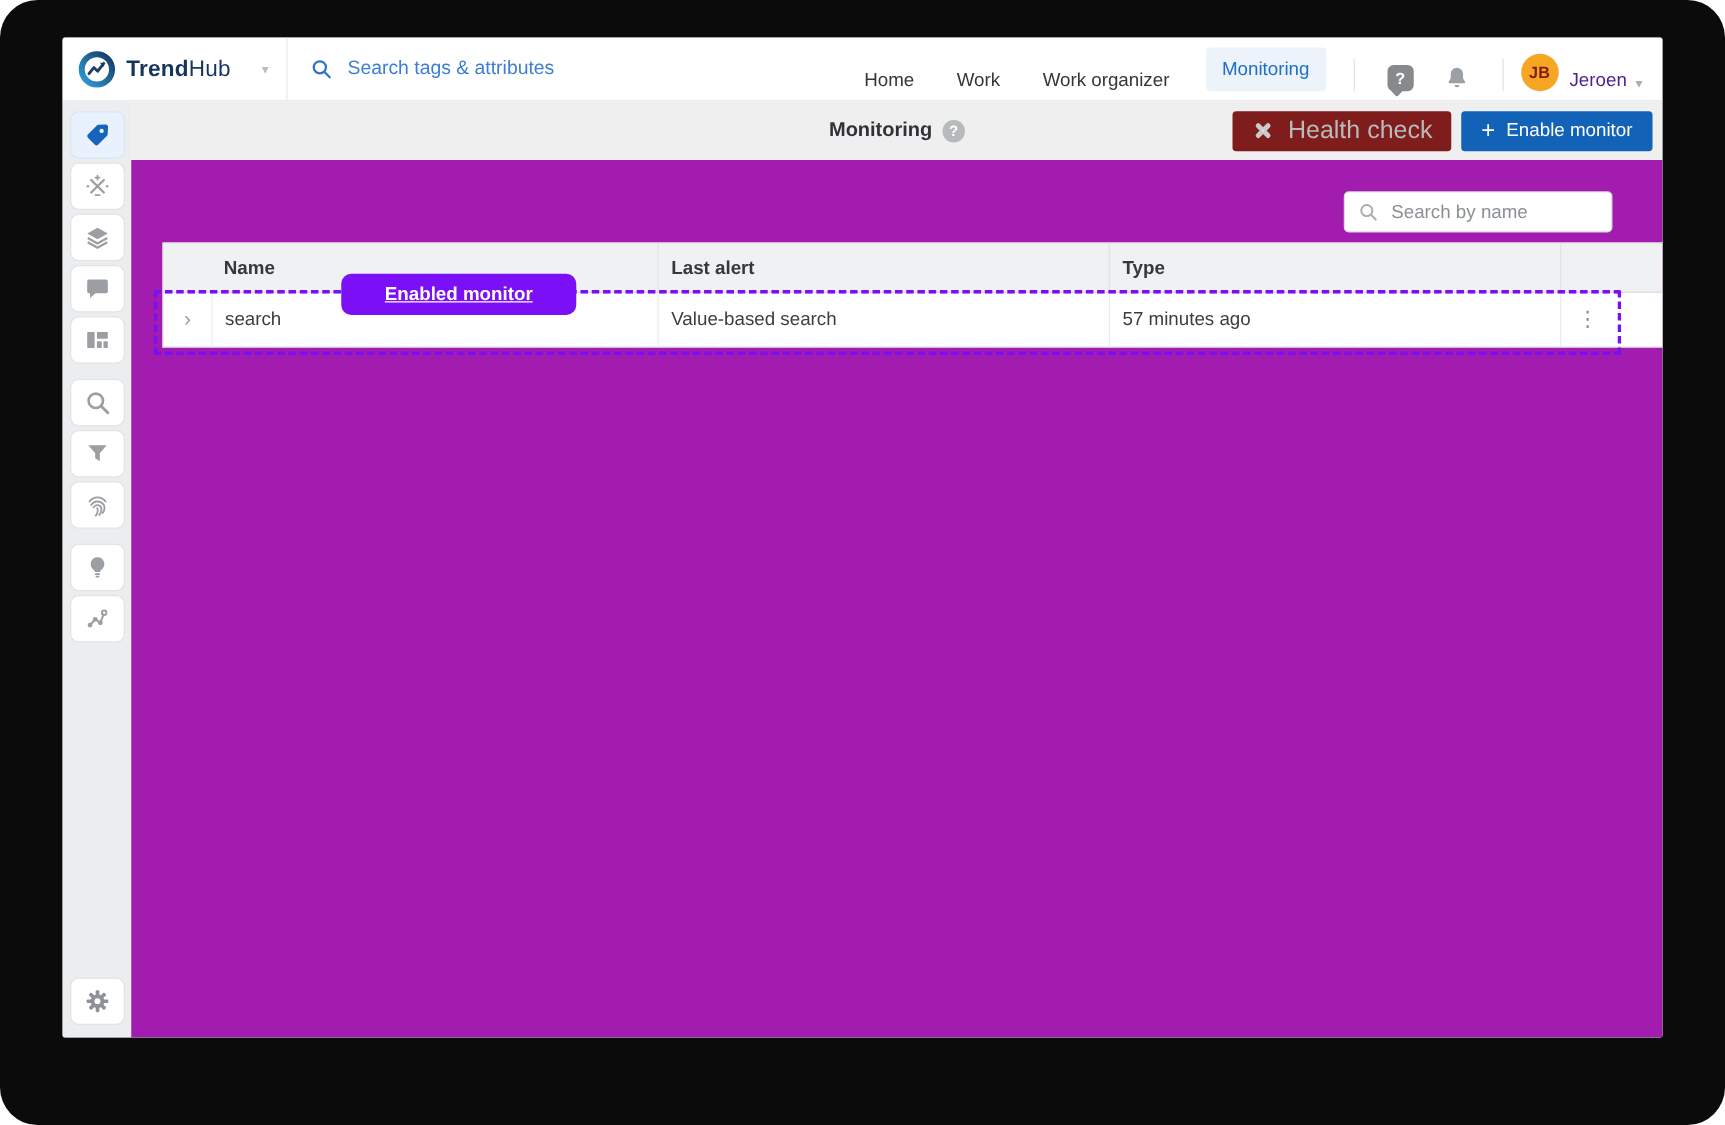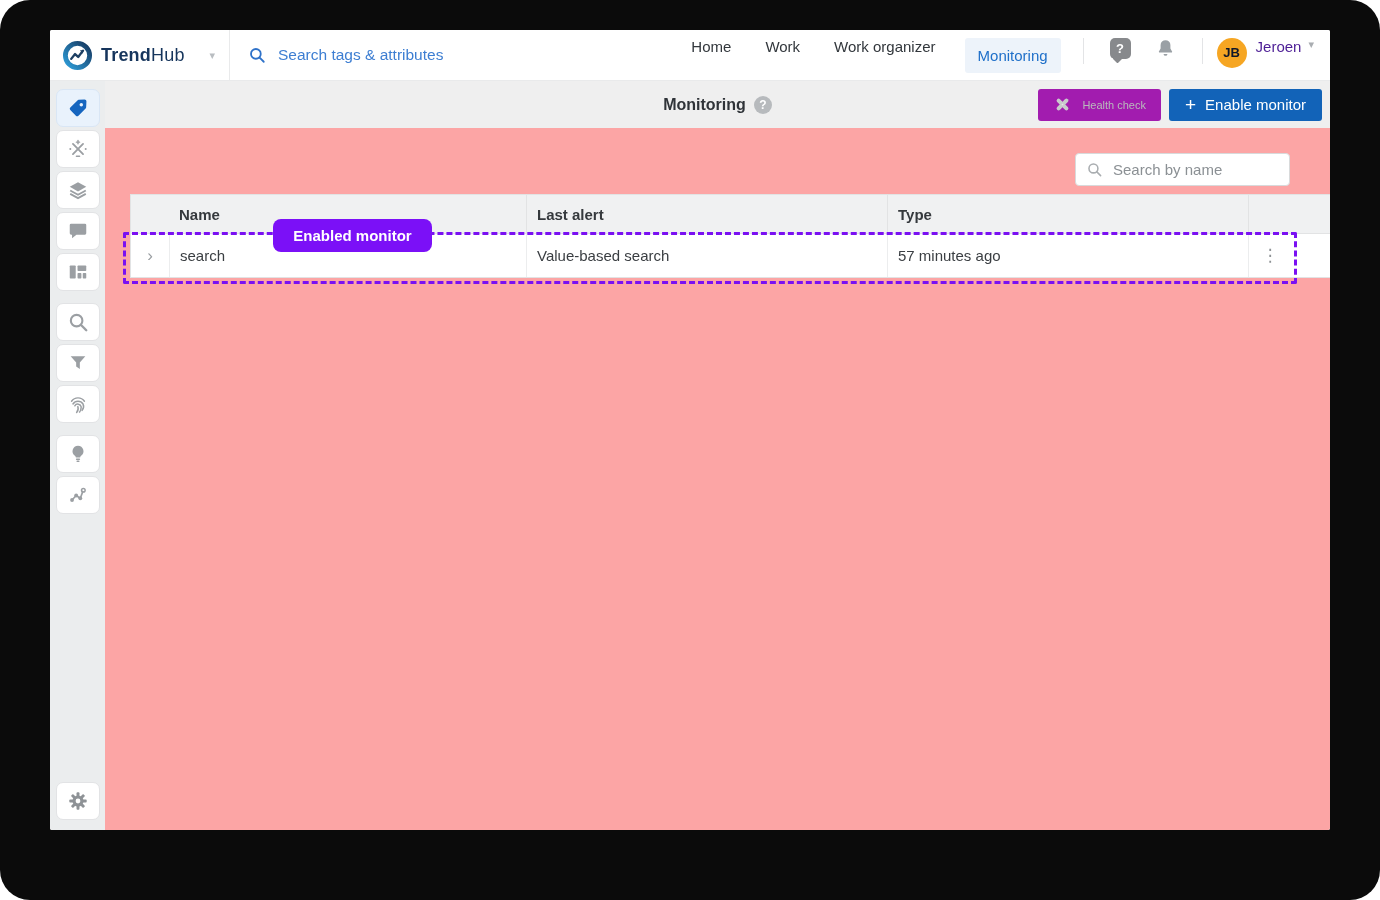--- a/index.html
+++ b/index.html
@@ -13,30 +13,30 @@
     border-bottom:1px solid #e9eaeb;}
   .logo-area{width:180px;display:flex;align-items:center;gap:8px;padding:0 14px 0 12px;height:100%;
     border-right:1px solid #e9eaeb;box-sizing:border-box;}
   .brand{font-size:18px;color:#16355c;letter-spacing:.2px;white-space:nowrap;}
   .brand b{font-weight:800;}
   .logo-caret{margin-left:auto;color:#b9bdc1;font-size:11px;}
   .hdr-search{flex:1;display:flex;align-items:center;gap:10px;padding-left:18px;}
   .hdr-search input{border:none;outline:none;font-size:15.5px;color:#737373;width:320px;
     background:transparent;font-family:inherit;}
   .hdr-search input::placeholder{color:#3d7ed2;opacity:1;}
-  .hdr-right{display:flex;align-items:flex-start;padding-right:16px;}
+  .hdr-right{display:flex;align-items:flex-end;padding-right:16px;}
   .nav-link{font-size:15px;color:#32373c;margin:0 17px;cursor:pointer;white-space:nowrap;}
   .nav-link.active{color:#1e6fc9;background:#edf3fa;padding:9px 13px;border-radius:3px;margin:0 8px 0 12px;}
   .vdiv{width:1px;height:26px;background:#e3e4e6;margin:0 14px;}
   .help-chip{position:relative;width:21px;height:21px;background:#87898c;border-radius:5px;
     color:#fff;font-weight:700;font-size:13px;display:flex;align-items:center;justify-content:center;margin:0 12px;}
   .help-chip::after{content:"";position:absolute;left:4px;bottom:-3px;width:7px;height:7px;background:#87898c;
     transform:rotate(45deg);border-radius:1px;}
   .bell-wrap{margin:0 12px;display:flex;align-items:center;}
-  .avatar{width:30px;height:30px;border-radius:50%;background:#f6a623;color:#0f172a;font-weight:700;
+  .avatar{width:30px;height:30px;border-radius:50%;background:#f6a623;color:#7f1d1d;font-weight:700;
     font-size:13px;display:flex;align-items:center;justify-content:center;margin-right:9px;}
   .user-name{font-size:15px;color:#4c1d95;margin-right:7px;}
   .user-caret{color:#a9adb1;font-size:11px;}
 
   
   .body-row{flex:1;display:flex;min-height:0;}
   .rail{width:55px;min-width:55px;background:#ebedee;display:flex;flex-direction:column;
     align-items:center;padding-top:8px;box-sizing:border-box;}
   .rail-btn{width:44px;height:38px;background:#fff;border:1px solid #e2e3e5;border-radius:7px;
     display:flex;align-items:center;justify-content:center;margin-bottom:3px;cursor:pointer;box-sizing:border-box;}
@@ -47,28 +47,28 @@
 
   .main{flex:1;display:flex;flex-direction:column;min-width:0;}
 
   
   .toolbar{height:47px;min-height:47px;background:#efefef;position:relative;
     display:flex;align-items:center;justify-content:center;gap:8px;}
   .toolbar-title{font-size:16px;font-weight:700;color:#2f3338;}
   .q-circle{width:18px;height:18px;border-radius:50%;background:#b7babd;color:#fff;font-weight:700;
     font-size:12px;display:flex;align-items:center;justify-content:center;}
   .toolbar-actions{position:absolute;right:8px;top:0;height:100%;display:flex;align-items:center;gap:8px;}
-  .btn-disabled{display:flex;align-items:center;gap:10px;background:#a21caf;color:#b9babc;
-    font-size:11px;border:none;border-radius:3px;height:32px;padding:0 15px;font-family:inherit;}
+  .btn-disabled{display:flex;align-items:center;gap:10px;background:#7f1d1d;color:#b9babc;
+    font-size:20px;border:none;border-radius:3px;height:32px;padding:0 15px;font-family:inherit;}
   .btn-primary{display:flex;align-items:center;gap:9px;background:#1263b8;color:#fff;
     font-size:15px;border:none;border-radius:3px;height:32px;padding:0 16px;cursor:pointer;font-family:inherit;}
   .btn-primary .plus{font-size:19px;font-weight:400;line-height:1;}
 
   
-  .content{flex:1;background:#fca5a5;position:relative;}
+  .content{flex:1;background:#a21caf;position:relative;}
   .name-search{position:absolute;top:25px;right:40px;width:215px;height:33px;background:#fff;
     border:1px solid #d8dadb;border-radius:4px;display:flex;align-items:center;gap:8px;
     padding:0 10px;box-sizing:border-box;}
   .name-search input{border:none;outline:none;flex:1;font-size:15px;color:#5a5f63;background:transparent;
     font-family:inherit;min-width:0;}
   .name-search input::placeholder{color:#8b9094;opacity:1;}
 
   .table{position:absolute;left:25px;top:66px;width:1364px;}
   .t-head,.t-row{display:grid;grid-template-columns:38px 357px 361px 361px 43px;box-sizing:border-box;}
   .t-head{height:40px;background:#f0f1f2;border:1px solid #e2e3e4;}
@@ -79,23 +79,23 @@
   .t-row .cell{display:flex;align-items:center;font-size:15px;color:#3a3e42;
     padding-left:10px;box-sizing:border-box;border-left:1px solid #ecedee;}
   .t-row .cell:first-child{border-left:none;justify-content:center;padding-left:0;}
   .row-chev{color:#9a9ea2;font-size:17px;line-height:1;cursor:pointer;}
   .kebab-cell{justify-content:center !important;padding-left:0 !important;}
   .kebab{color:#8d9194;font-size:17px;letter-spacing:0;cursor:pointer;line-height:0.55;text-align:center;}
 
   
   .dashed-box{position:absolute;left:18px;top:104px;width:1168px;height:46px;
     border:3px dashed #7a10f2;border-radius:2px;pointer-events:none;}
-  .anno-badge{position:absolute;left:168px;top:91px;width:159px;height:33px;background:#7b10f7;
+  .anno-badge{position:absolute;left:168px;top:91px;width:188px;height:33px;background:#7b10f7;
     border-radius:8px;color:#fff;font-weight:700;font-size:15px;display:flex;align-items:center;
-    justify-content:center;z-index:4;}
+    justify-content:center;z-index:4;text-decoration:underline;}
   svg{display:block;}
 </style>
 </head>
 <body>
 
 <div class="frame"></div>
 
 <div class="window">
 
   <div class="header">

